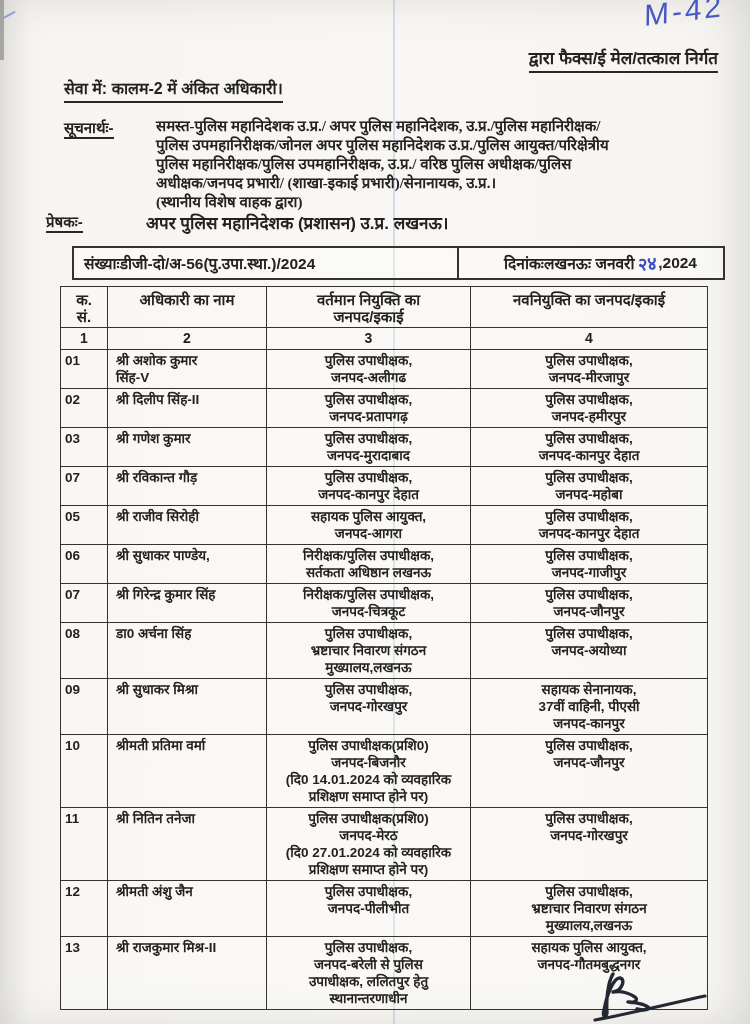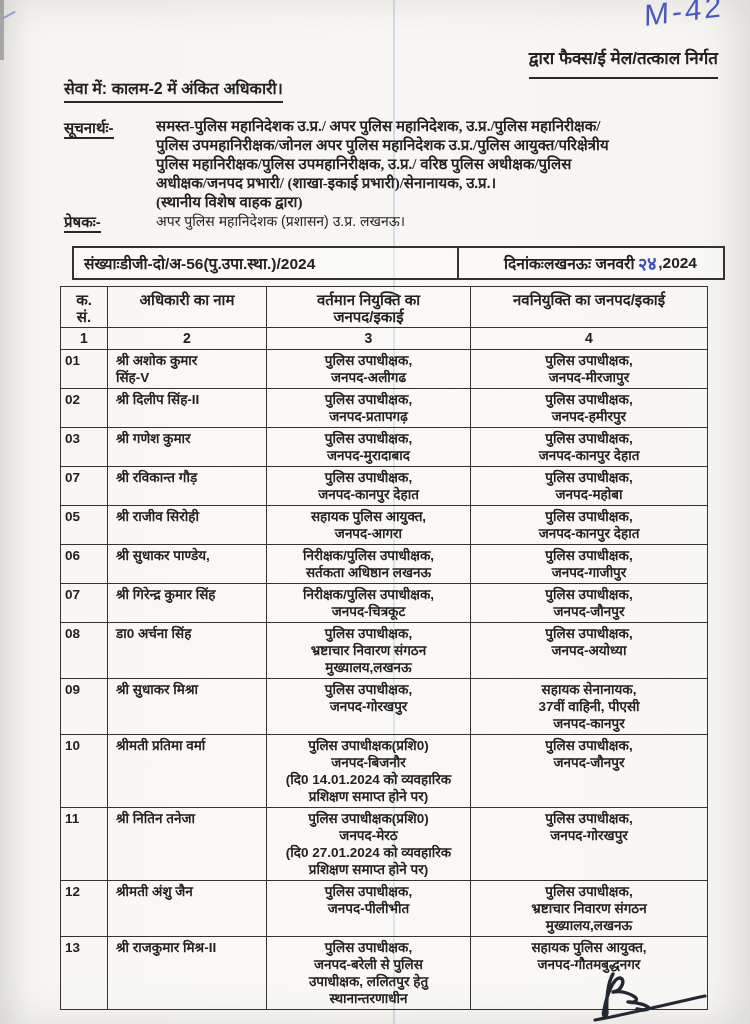--- a/index.html
+++ b/index.html
@@ -22,39 +22,39 @@
   .hand-mark{
     position:absolute;top:-6px;right:26px;
     color:#3a4cc0;font-size:30px;font-weight:500;letter-spacing:3px;
     transform:rotate(-7deg) skewX(-8deg);opacity:.92;
   }
   .signature{position:absolute;left:583px;top:966px;}
   
   .dispatch{
     position:absolute;top:46px;right:32px;
     font-size:17px;font-weight:700;
-    border-bottom:2px solid #2a2825;padding-bottom:8px;
+    border-bottom:2px solid #2a2825;padding-bottom:2px;
   }
   .seva{
     position:absolute;top:77px;left:64px;
     font-size:16px;font-weight:700;
     border-bottom:2px solid #2a2825;padding-bottom:2px;
   }
   .info-block{position:absolute;top:117px;left:64px;width:652px;display:flex;}
   .block-label{
     width:92px;flex:0 0 92px;font-size:15px;font-weight:700;
     align-self:flex-start;
   }
   .block-label span{border-bottom:2px solid #2a2825;padding-bottom:1px;}
   .info-body{
     flex:1;font-size:15px;line-height:19px;font-weight:600;
     white-space:pre-line;padding-right:6px;font-family:Liberation Serif, serif;
   }
-  .sender-block{position:absolute;top:211px;left:64px;width:652px;display:flex;}
-  .sender-text{flex:1;font-size:14px;font-weight:400;}
+  .sender-block{position:absolute;top:211px;left:46px;width:652px;display:flex;gap:8px;}
+  .sender-text{flex:1;font-size:17px;font-weight:700;}
   
   .ref-box{
     position:absolute;top:246px;left:72px;width:653px;height:34px;
     border:2px solid #35332f;display:flex;align-items:center;
     font-size:15.5px;font-weight:700;background:rgba(255,255,255,.35);
     box-sizing:border-box;
   }
   .ref-number{flex:0 0 59%;padding-left:10px;box-sizing:border-box;}
   .ref-date{
     flex:1;border-left:2px solid #35332f;height:100%;

